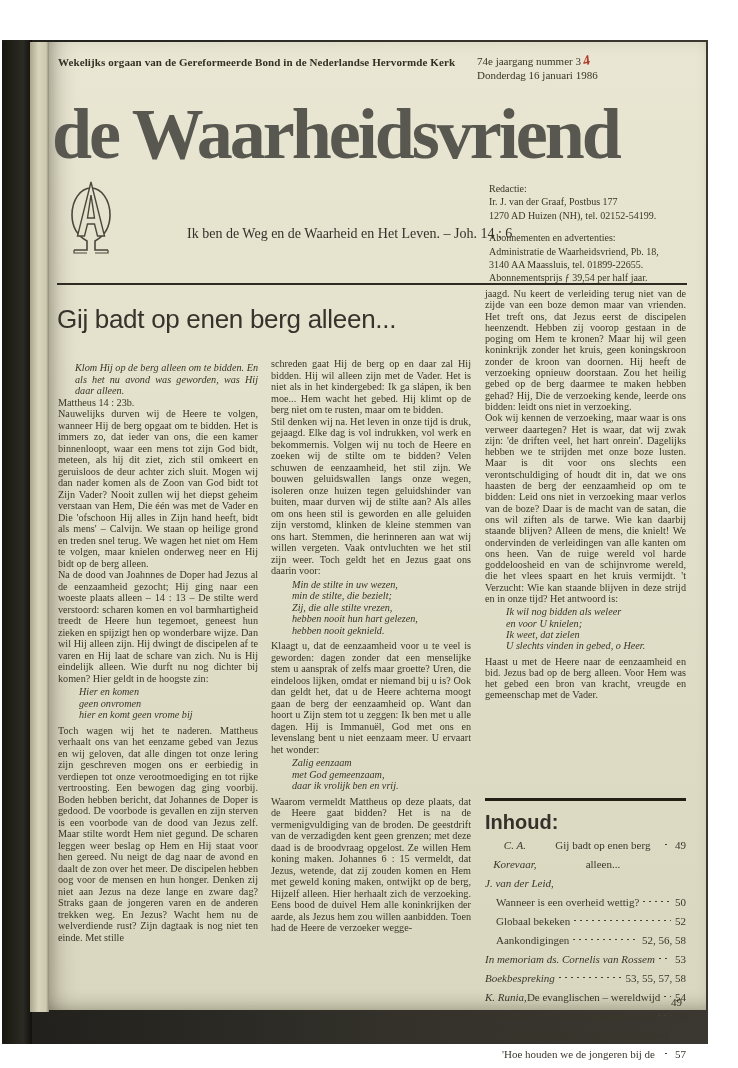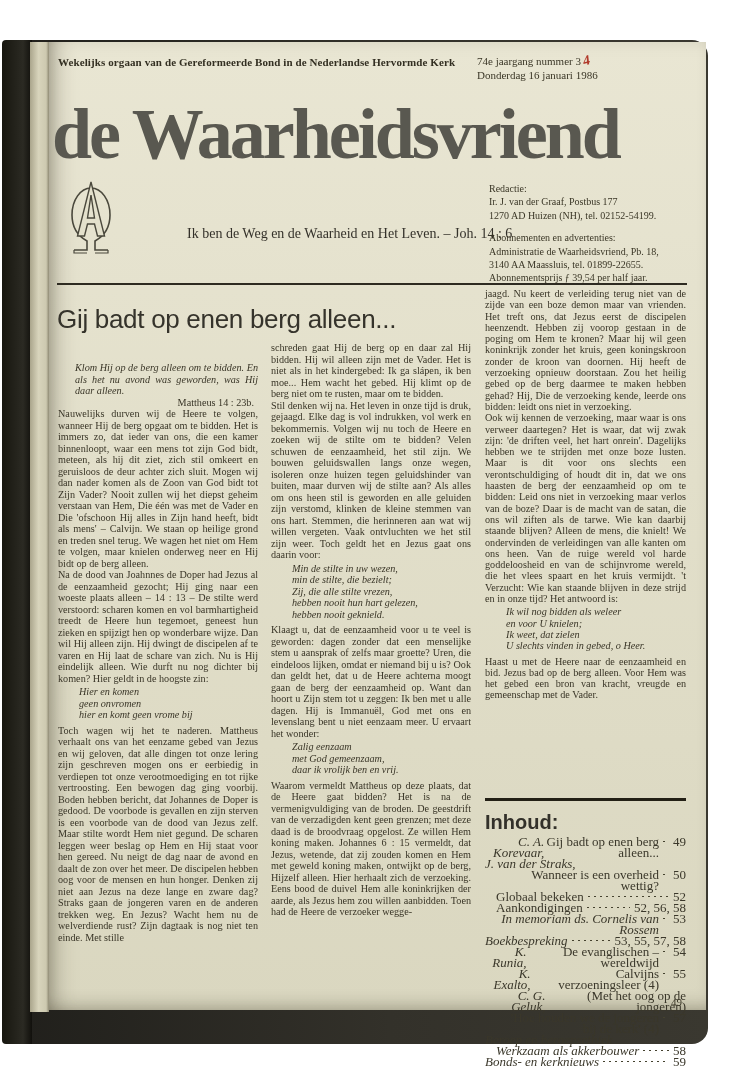--- a/index.html
+++ b/index.html
@@ -3,21 +3,21 @@
 <meta charset="utf-8">
 <style>
   html,body{margin:0;padding:0;}
   body{
     width:738px;height:1068px;position:relative;background:#ffffff;
     font-family:"Liberation Serif", serif;overflow:hidden;
   }
   .scan{
     position:absolute;left:2px;top:40px;width:706px;height:1004px;
     background:linear-gradient(90deg,#201f1b 0,#33312a 55%,#3a3830 100%);
-    border-radius:16px;
+    border-radius:0;
   }
   .cover-strip{
     position:absolute;left:0;top:0;bottom:0;width:30px;
     background:linear-gradient(90deg,#17160f,#2b2a23 70%,#11100c);
     border-radius:4px 0 0 4px;
   }
   .page-stack{
     position:absolute;left:28px;top:2px;bottom:32px;width:19px;
     background:linear-gradient(90deg,#aaa58c,#d8d4bc 45%,#cdc9b0 85%,#8f8a74);
   }
@@ -41,33 +41,33 @@
   .contact .gap{height:9px;}
   .header-rule{position:absolute;left:8px;top:241px;width:630px;height:2px;background:#2e2b21;}
   
   .article-title{
     position:absolute;left:8px;top:262px;
     font-family:"Liberation Sans", sans-serif;font-size:26px;letter-spacing:-.3px;color:#35332b;
   }
   .col{position:absolute;width:200px;font-size:10.2px;line-height:11.5px;text-align:justify;color:#393527;}
   .col p{margin:0;}
   .col1{left:9px;top:320px;}
-  .col2{left:222px;top:300px;}
+  .col2{left:222px;top:316px;}
   .col3{left:436px;top:246px;width:201px;line-height:11.3px;}
   .epigraph{font-style:italic;padding-left:17px;margin:0 0 2px;}
-  .epigraph-source{text-align:right;padding-right:4px;margin:0 0 8px;font-style:normal;}
+  .epigraph-source{padding-right:4px;margin:0 0 8px;font-style:normal;}
   .verse{font-style:italic;padding-left:21px;margin:2px 0 4px;font-family:Liberation Serif, serif;}
   .verse div{text-align:left;}
   .space-before{margin-top:10px;}
   .col3-article{min-height:502px;}
   .end-rule{height:3px;background:#232015;margin:8px 0 0;}
   
   .inhoud{margin-top:16px;}
   .inhoud-heading{font-family:"Liberation Sans", sans-serif;font-weight:bold;font-size:20px;color:#33312a;margin:0 0 8px;}
-  .toc-row{display:flex;align-items:baseline;font-size:13px;line-height:11px;color:#3a372a;text-align:right;}
+  .toc-row{display:flex;align-items:baseline;font-size:11px;line-height:19px;color:#3a372a;text-align:center;}
   .toc-em{font-style:italic;}
   .indent{padding-left:11px;}
   .dots{flex:1;min-width:8px;height:9px;margin:0 2px;
     background-image:radial-gradient(circle,#45422f .9px,rgba(0,0,0,0) 1.1px);
     background-size:6px 9px;background-repeat:repeat-x;background-position:left 75%;}
   .toc-pages{margin-left:2px;white-space:nowrap;}
   .pagenum{position:absolute;right:24px;top:954px;font-size:11px;color:#3a3626;}
 </style>
 </head>
 <body>
@@ -164,21 +164,21 @@
         <div class="inhoud-heading">Inhoud:</div>
 
         <div class="toc-row">
           <span class="toc-em">C. A. Korevaar,</span>
             <span> Gij badt op enen berg alleen...</span>
           <span class="dots"></span>
           <span class="toc-pages">49</span>
         </div>
 
         <div class="toc-row">
-          <span class="toc-em">J. van der Straks,</span>
+          <span class="toc-em">J. van der Leid,</span>
         </div>
 
         <div class="toc-row indent">
           <span>Wanneer is een overheid wettig?</span>
           <span class="dots"></span>
           <span class="toc-pages">50</span>
         </div>
 
         <div class="toc-row indent">
           <span>Globaal bekeken</span>

